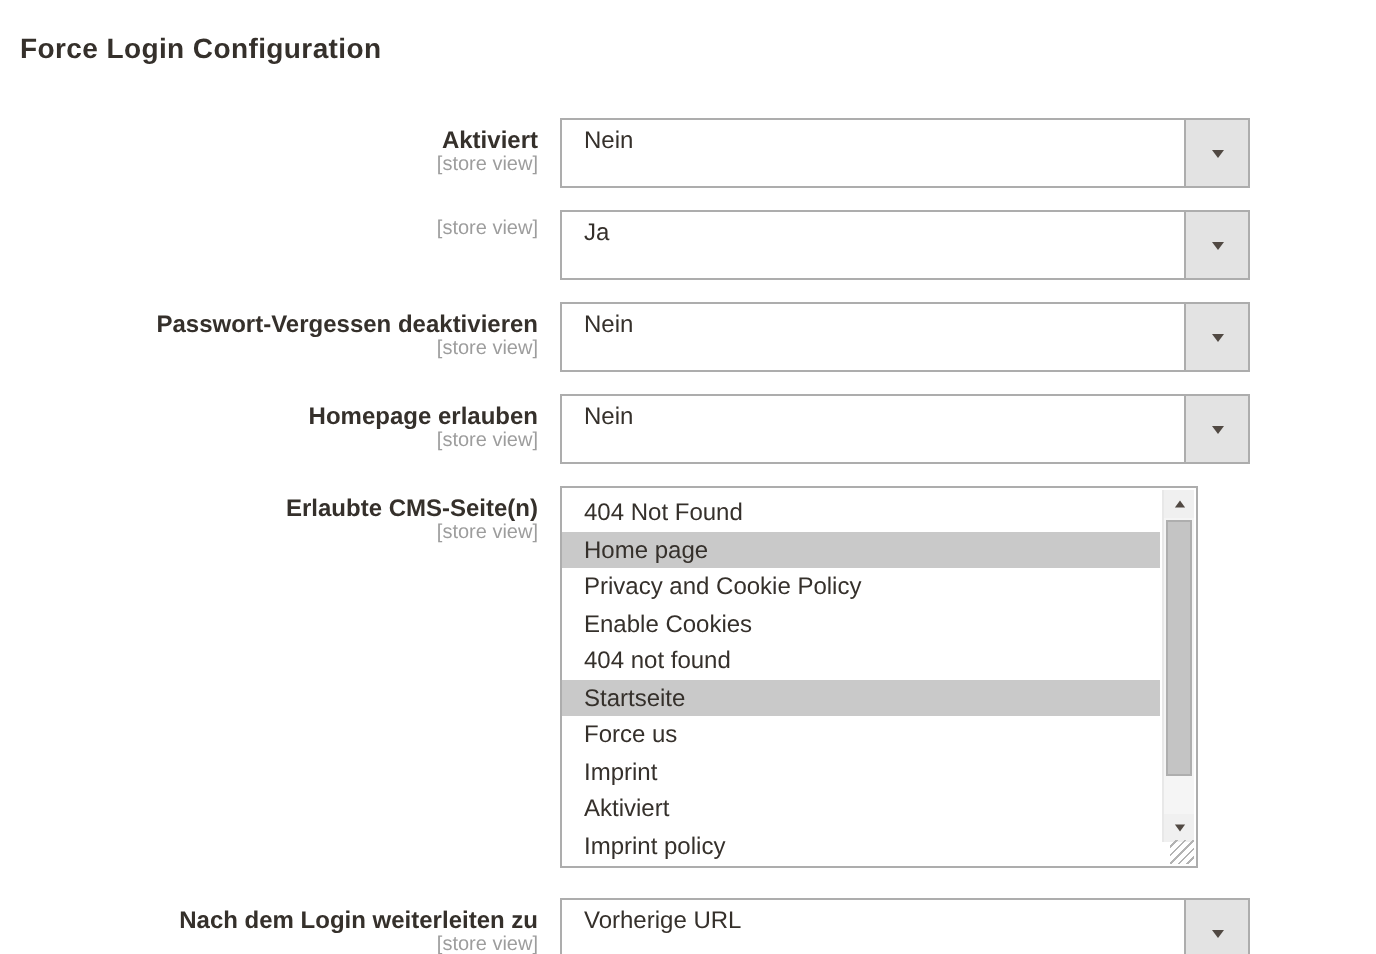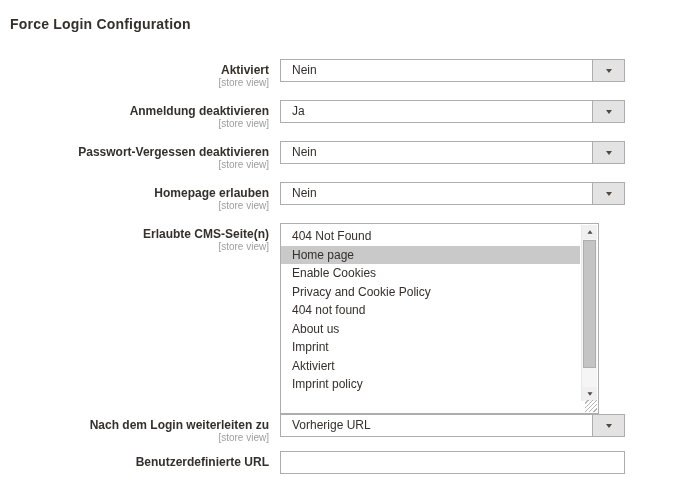--- a/index.html
+++ b/index.html
@@ -16,21 +16,21 @@
     padding:16px 12px 0 10px;
     font-size:14px;
     font-weight:bold;
     color:var(--text, #35302b);
     letter-spacing:.2px;
   }
 
   .config-form { margin-top:27px; }
 
   .row { display:flex; margin-bottom:11px; }
-  .row.multiselect-row { margin-top:4px; margin-bottom:0; }
+  .row.multiselect-row { margin-top:4px; margin-bottom:15px; }
   .row.redirect-row { margin-bottom:7px; }
 
   .label-col {
     width:280px;
     padding-right:11px;
     padding-top:4px;
     text-align:right;
     flex:none;
   }
   .field-label {
@@ -44,21 +44,21 @@
     display:block;
     font-size:10px;
     color:var(--scope-text, #9d9d9d);
     line-height:12px;
   }
 
   .field-col { width:345px; flex:none; }
 
   .select {
     position:relative;
-    width:345px; height:23px;
+    width:345px; height:35px;
     background:#fff;
     border:1px solid var(--input-border, #adadad);
     cursor:pointer;
   }
   .select-value {
     display:block;
     padding:0 40px 0 11px;
     font-size:12px;
     line-height:21px;
     color:var(--text, #35302b);
@@ -159,21 +159,20 @@
           <span class="select-value">Nein</span>
           <span class="select-arrow">
               <i class="caret"></i>
             </span>
         </div>
       </div>
     </div>
 
     <div class="row">
       <div class="label-col">
-        <span class="field-label">Anmeldung deaktivieren</span>
         <span class="field-scope">[store view]</span>
       </div>
       <div class="field-col">
         <div class="select">
           <span class="select-value">Ja</span>
           <span class="select-arrow">
               <i class="caret"></i>
             </span>
         </div>
       </div>
@@ -211,24 +210,25 @@
 
     <div class="row multiselect-row">
       <div class="label-col">
         <span class="field-label">Erlaubte CMS-Seite(n)</span>
         <span class="field-scope">[store view]</span>
       </div>
       <div class="field-col">
         <div class="listbox">
           <div class="option">404 Not Found</div>
           <div class="option selected">Home page</div>
+          <div class="option">Privacy and Cookie Policy</div>
           <div class="option">Enable Cookies</div>
-          <div class="option">Privacy and Cookie Policy</div>
           <div class="option">404 not found</div>
-          <div class="option">About us</div>
+          <div class="option selected">Startseite</div>
+          <div class="option">Force us</div>
           <div class="option">Imprint</div>
           <div class="option">Aktiviert</div>
           <div class="option">Imprint policy</div>
 
           <div class="scrollbar">
             <div class="scroll-btn up">
                 <i class="caret up"></i>
               </div>
             <div class="scroll-thumb"></div>
             <div class="scroll-btn down">

